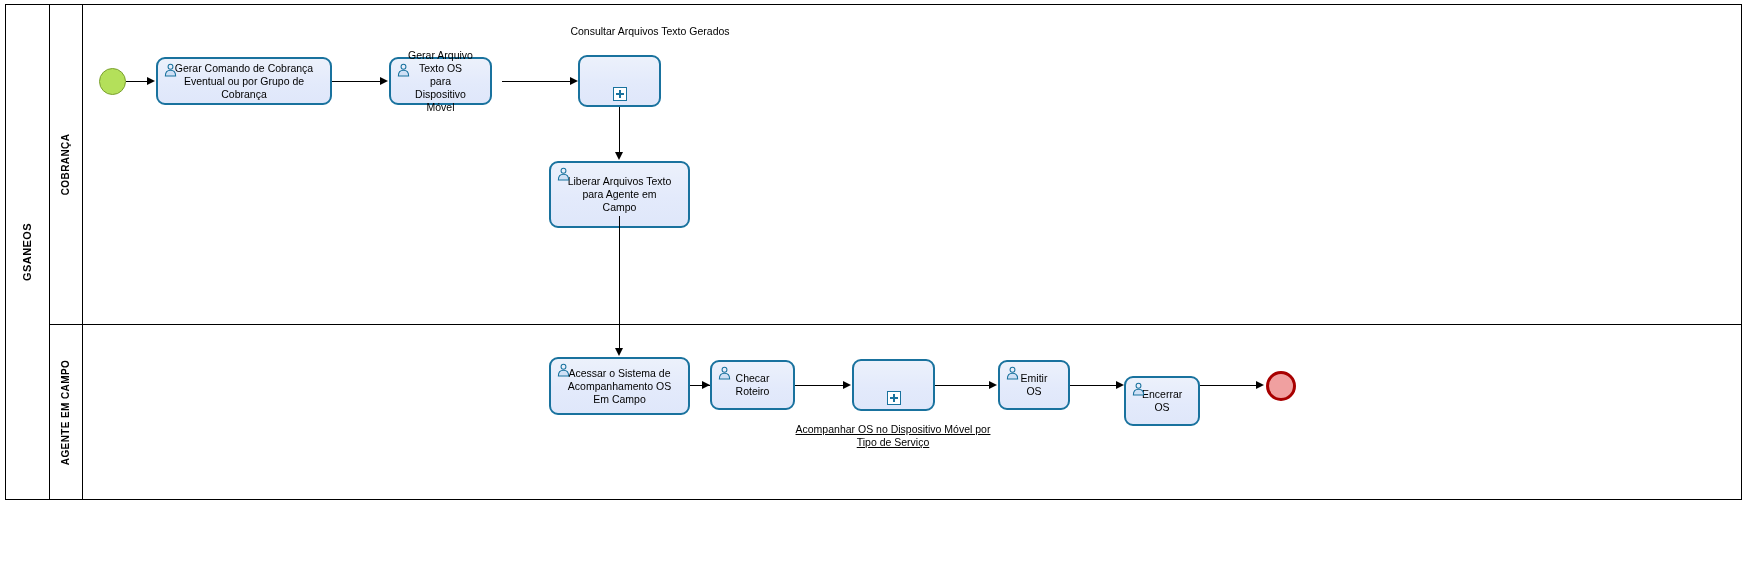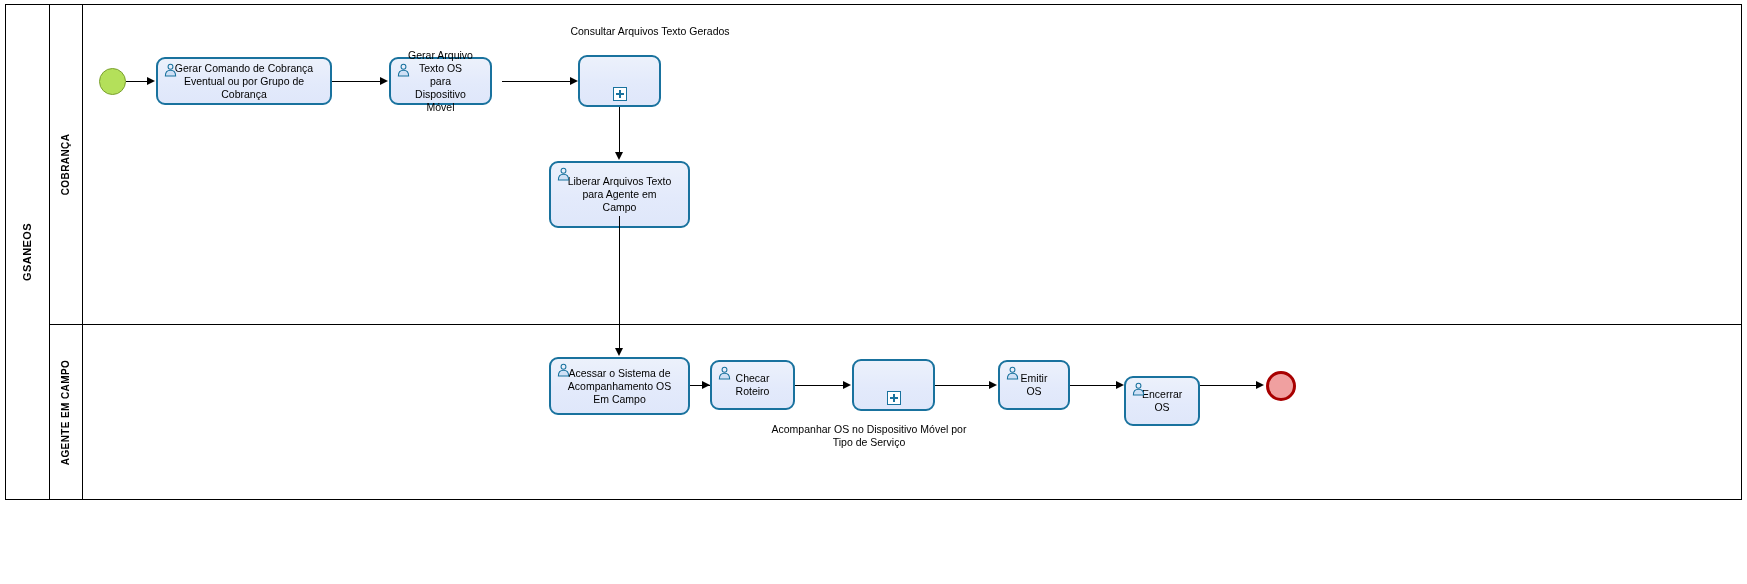--- a/index.html
+++ b/index.html
@@ -252,21 +252,21 @@
   </div>
 
   <div class="conn conn-h" style="left:795px; top:385px; width:50px;"></div>
   <div class="arrow-r" style="left:843px; top:381px;"></div>
 
   <div class="task subprocess" style="left:852px; top:359px; width:83px; height:52px;">
 
     <span class="sp-plus"></span>
   </div>
 
-  <div class="ext-label" style="left:769px; top:423px; width:200px;">Acompanhar OS no Dispositivo Móvel por Tipo de Serviço</div>
+  <div class="ext-label" style="left:793px; top:423px; width:200px;text-decoration:underline;">Acompanhar OS no Dispositivo Móvel por Tipo de Serviço</div>
 
   <div class="conn conn-h" style="left:935px; top:385px; width:56px;"></div>
   <div class="arrow-r" style="left:989px; top:381px;"></div>
 
   <div class="task" style="left:998px; top:360px; width:72px; height:50px;">
     <svg class="task-icon" viewBox="0 0 16 15">
       <circle cx="8" cy="4" r="2.6" fill="none" stroke="#19729e" stroke-width="1.1"></circle>
       <path d="M2.5 14 C2.5 9.2 5 7.7 8 7.7 C11 7.7 13.5 9.2 13.5 14 Z" fill="#cfe0f5" stroke="#19729e" stroke-width="1.1"></path>
     </svg>
     <span class="task-label">Emitir OS</span>

